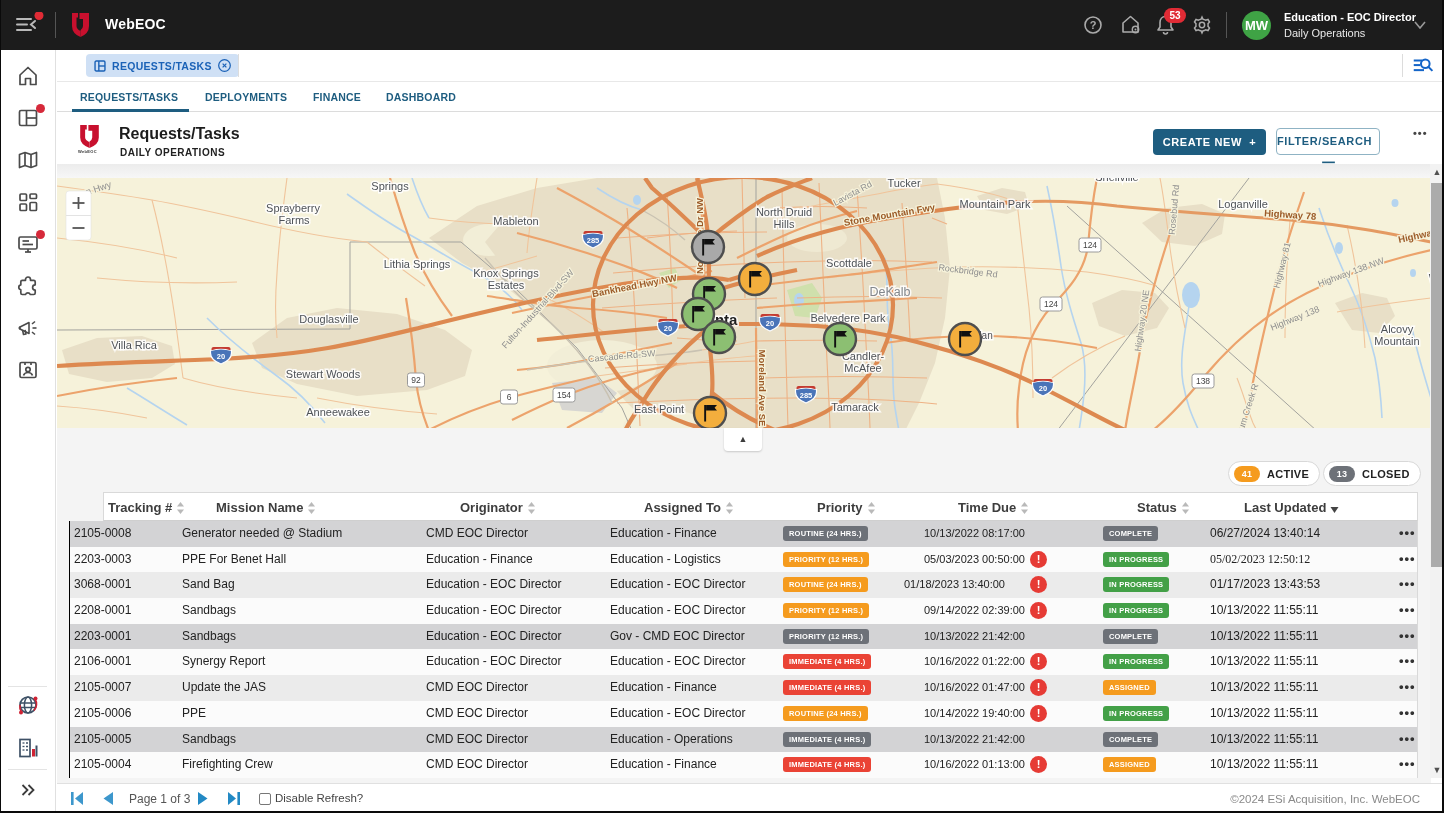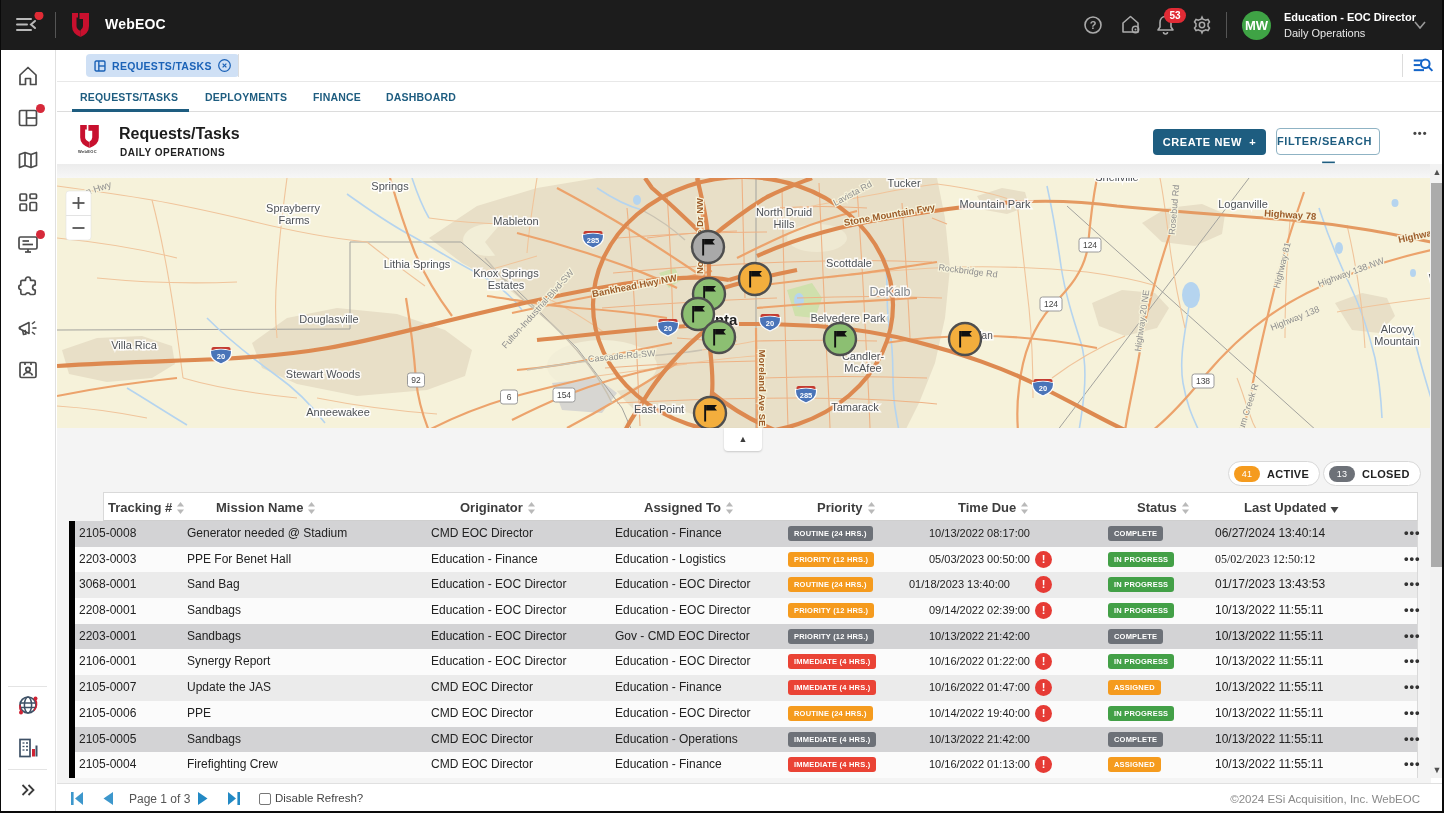--- a/index.html
+++ b/index.html
@@ -38,27 +38,27 @@
 .btn-filter { position:absolute; left:1219px; top:16px; width:104px; height:27px; background:#fff; border:1px solid #8fb3c4; border-radius:4px; color:#1e5d80; font-size:11px; font-weight:bold; letter-spacing:.6px; text-align:center; line-height:25px; }
 .dots3 { color:#444; letter-spacing:1px; font-weight:bold; }
 
 
 .mapwrap { position:absolute; left:57px; top:178px; width:1374px; height:250px; overflow:hidden; }
 .belowmap { position:absolute; left:57px; top:428px; width:1374px; height:355px; background:#f4f4f4; }
 .collapse-btn { position:absolute; left:724px; top:428px; width:38px; height:23px; background:#fff; border-radius:0 0 4px 4px; box-shadow:0 1px 2px rgba(0,0,0,.18); text-align:center; z-index:4; font-size:9px; color:#3c3c3c; line-height:23px; }
 
 
 .pillbtn { position:absolute; top:461px; height:25px; border:1px solid #d8d8d8; border-radius:13px; background:#fff; display:flex; align-items:center; padding:0 10px 0 5px; gap:7px; font-size:11px; font-weight:bold; color:#222; letter-spacing:.3px; }
-.pillbtn .cnt { min-width:26px; height:16px; border-radius:8px; color:#fff; font-size:9px; font-weight:normal; text-align:center; line-height:16px; }
+.pillbtn .cnt { min-width:26px; height:16px; border-radius:8px; color:#fff; font-size:9px; font-weight:bold; text-align:center; line-height:16px; }
 
 
 .tbl { position:absolute; left:69px; top:492px; width:1349px; }
 .tbl-head { position:relative; height:29px; background:#fff; border:1px solid #d9d9d9; border-bottom:1px solid #cfcfcf;margin-left:34px; }
 .th { position:absolute; top:0; height:29px; line-height:29px; font-size:13px; font-weight:bold; color:#3d3d3d; }
-.row { position:relative; height:25.7px; border-left:6px solid #000000; border-right:1px solid #d9d9d9; }
+.row { position:relative; height:25.7px; border-left:1px solid #000000; border-right:1px solid #d9d9d9; }
 .row.w { background:#fbfbfb; }
 .row.lg { background:#ebebeb; }
 .row.dg { background:#d3d3d5; }
 .cell { position:absolute; top:0; height:25.7px; line-height:25.7px; font-size:12px; color:#222; white-space:nowrap; }
 .pill { position:absolute; top:5px; height:15px; line-height:15px; border-radius:3px; color:#fff; font-size:7.5px; font-weight:bold; padding:0 6px; letter-spacing:.2px; }
 .tdue { font-size:11px !important; }
 .warn { position:absolute; top:4px; width:17px; height:17px; border-radius:50%; background:#e63b35; color:#fff; font-size:11px; font-weight:bold; text-align:center; line-height:17px; }
 .rowdots { position:absolute; top:0; height:25.7px; line-height:24px; font-size:13px; font-weight:bold; color:#333; letter-spacing:1px; }
 
 

